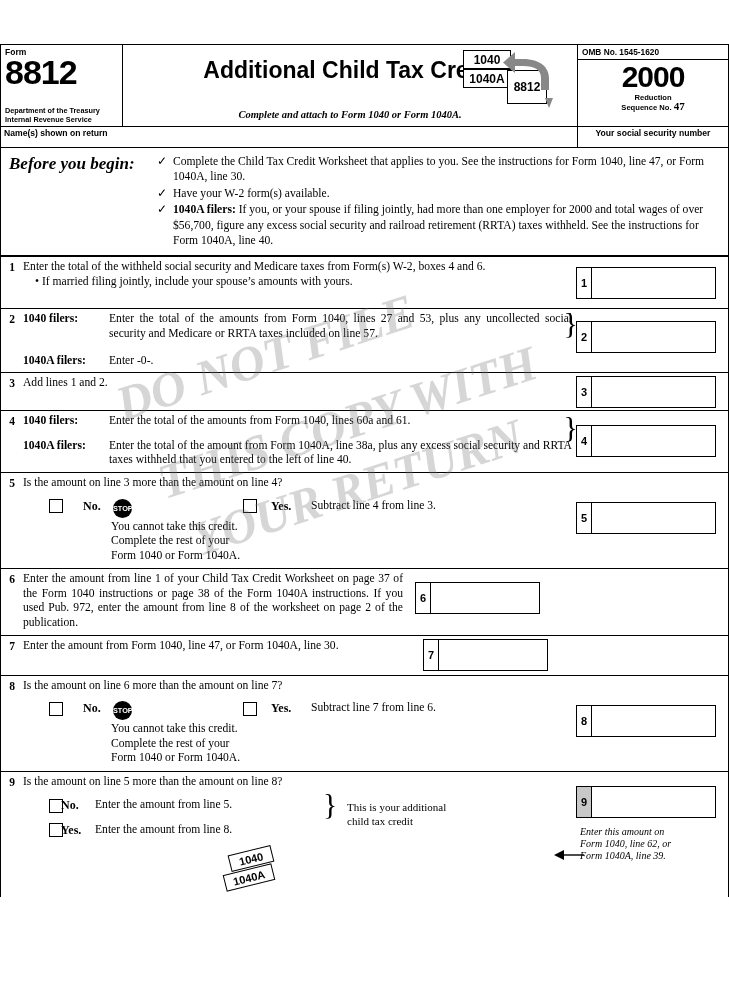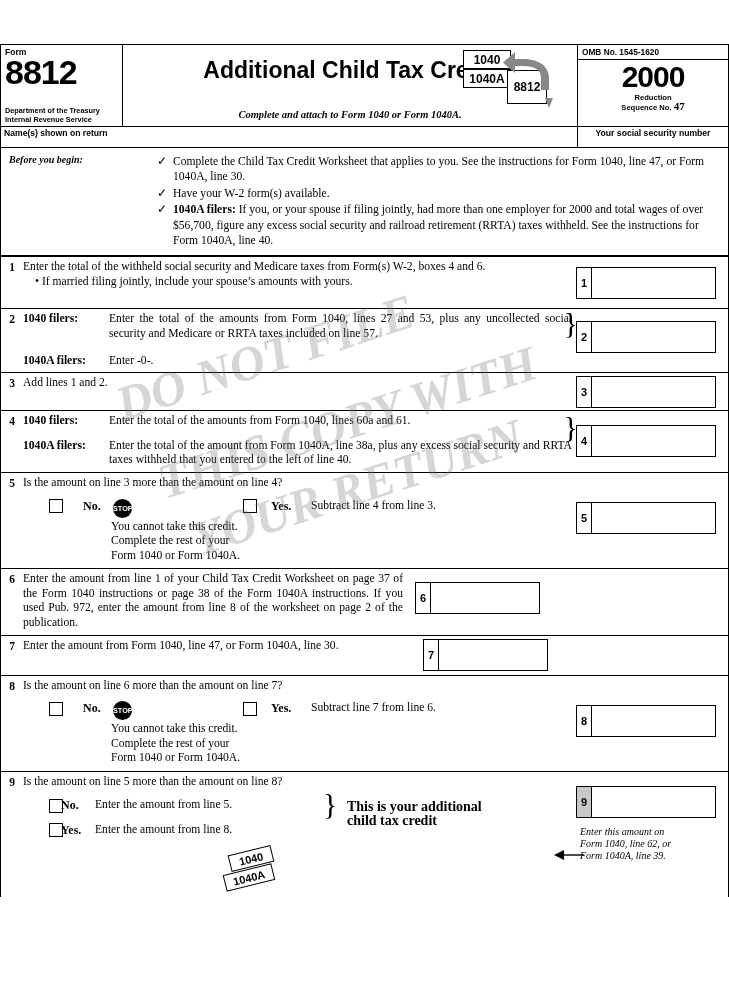--- a/index.html
+++ b/index.html
@@ -29,21 +29,21 @@
   .hdr-right .year { text-align:center; font-size:30px; font-weight:bold; font-family:"Liberation Sans",sans-serif; letter-spacing:-1px; line-height:30px; margin-top:2px;}
   .hdr-right .seq { font-size:7.6px; font-family:"Liberation Sans",sans-serif; font-weight:bold; text-align:center; line-height:9px; margin-top:1px;}
   .hdr-right .seq b.num { font-size:11px; }
 
   .namerow { display:flex; border:1.6px solid #000; border-top:1px solid #000; height:22px; }
   .namerow .nm { flex:1; border-right:1.6px solid #000; font-size:8.6px; font-family:"Liberation Sans",sans-serif; font-weight:bold; padding:1px 3px; }
   .namerow .ssn { width:150px; font-size:8.6px; font-family:"Liberation Sans",sans-serif; font-weight:bold; text-align:center; padding:1px 3px; }
 
   
   .before { display:flex; border:1.6px solid #000; border-top:none; padding:6px 4px 6px 4px; }
-  .before .lbl { width:152px; font-size:10px; font-weight:bold; font-style:italic; padding-left:4px; }
+  .before .lbl { width:152px; font-size:17px; font-weight:bold; font-style:italic; padding-left:4px; }
   .before .items { flex:1; font-size:11.6px; line-height:15.4px; }
   .before .it { display:flex; margin-bottom:1px; }
   .before .ck { width:16px; flex:0 0 16px; font-size:12px; }
   .before .tx { flex:1; }
 
   
   .row { display:flex; border-left:1.6px solid #000; border-right:1.6px solid #000; border-top:1px solid #000; position:relative; }
   .num { width:22px; flex:0 0 22px; text-align:center; font-size:11.5px; font-weight:bold; font-family:Liberation Serif, serif; padding-top:4px; }
   .body { flex:1; font-size:11.6px; line-height:14.6px; padding:3px 4px 4px 0; }
   .amtcol { width:152px; flex:0 0 152px; position:relative; }
@@ -348,21 +348,21 @@
           <span class="checkbox"></span>
         </div>
         <div style="width:34px;">
           <span class="nolbl">Yes.</span>
         </div>
         <div style="flex:1;">
           <span>Enter the amount from line 8.</span>
         </div>
       </div>
       <div style="position:absolute; left:300px; top:22px;" class="brace">}</div>
-      <div style="position:absolute; left:324px; top:28px; font-weight:bold; font-size:14px; line-height:14px; white-space:pre-line;">This is your additional
+      <div style="position:absolute; left:324px; top:28px; font-weight:normal; font-size:11px; line-height:14px; white-space:pre-line;">This is your additional
 child tax credit</div>
       <div style="position:absolute; left:206px; top:78px;">
         <div class="formbox-1040" style="position:absolute; left:0; top:0; width:44px; height:17px; font-size:11px; line-height:16px; transform:rotate(-14deg);">1040</div>
         <div class="formbox-1040" style="position:absolute; left:-5px; top:19px; width:50px; height:17px; font-size:11px; line-height:16px; transform:rotate(-14deg);">1040A</div>
       </div>
     </div>
     <div class="amtcol">
       <div class="amtbox shadebox" style="left:0; top:14px; width:140px; background:#fff;">
         <div class="bn" style="background:#c8c8c8;">9</div>
       </div>

